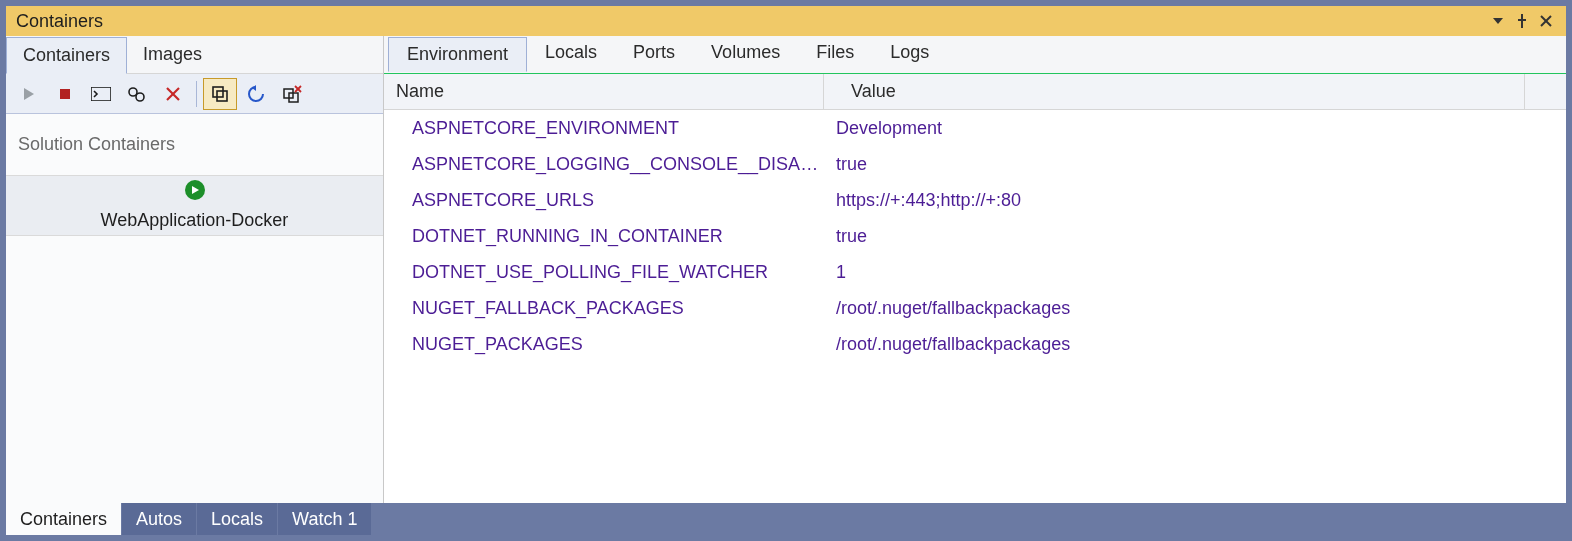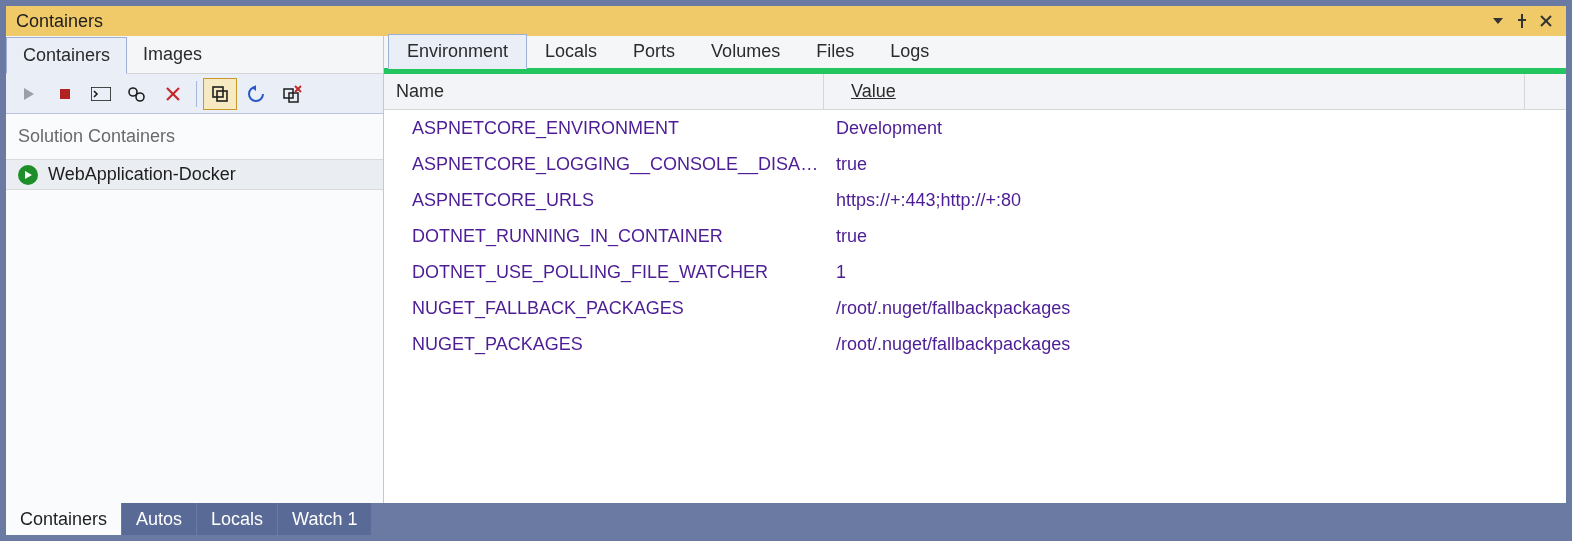--- a/index.html
+++ b/index.html
@@ -79,55 +79,56 @@
   border: 1px solid transparent;
 }
 .tbtn.active {
   border: 1px solid #c79a2a;
   background: #f7eac3;
 }
 .tsep {
   width:1px; height:26px; background:#a9b7d7; margin:0 4px;
 }
 .group-header {
-  padding: 12px 12px;
+  padding: 20px 12px;
   color: #6a6a6a;
   font-size: 18px;
 }
 .container-row {
   display: flex;
   align-items: center;
   gap: 10px;
   padding: 4px 12px;
   background: #eaedf2;
   border-top: 1px solid #dadada;
   border-bottom: 1px solid #dadada;
   cursor: pointer;
+  flex-direction: column;
 }
 .run-icon {
   width:20px;height:20px;border-radius:50%;
   background:#1d8f2a;display:flex;align-items:center;justify-content:center;
 }
 .run-icon svg { display:block; }
 .container-name { font-size:18px; color:#1e1e1e; }
 .left-fill { flex:1; }
 
 .right {
   flex:1;
   display:flex;
   flex-direction:column;
   background:#ffffff;
   min-width:0;
 }
 .right-tabs {
   height:38px;
   background:#f5f6f8;
   display:flex;
-  align-items:flex-end;
-  border-bottom:6px solid #22c55e;
+  align-items:flex-start;
+  border-bottom:1px solid #22c55e;
   padding-left:4px;
 }
 .right-tab {
   padding:6px 18px;
   font-size:18px;
   color:#2b2b2b;
   display:flex; align-items:center;
   cursor:pointer;
 }
 .right-tab.active {
@@ -141,21 +142,21 @@
   display:flex;
   height:36px;
   background:#f2f4f8;
   border-bottom:1px solid #d6d6d6;
   align-items:center;
   color:#2b2b2b;
   font-size:18px;
   gap:15px;
 }
 .col-name { width:440px; padding-left:12px; border-right:1px solid #d6d6d6; height:100%; display:flex; align-items:center; }
-.col-value { flex:1; padding-left:12px; border-right:1px solid #d6d6d6; height:100%; display:flex; align-items:center;text-decoration:underline; }
+.col-value { flex:1; padding-left:12px; border-right:1px solid #d6d6d6; height:100%; display:flex; align-items:center; }
 .col-scroll { width:26px; }
 .grid-body { flex:1; overflow:auto; }
 .grid-row {
   display:flex;
   height:36px;
   align-items:center;
   font-size:18px;
   color:#4c1d95;
 }
 .grid-row .cell-name {

